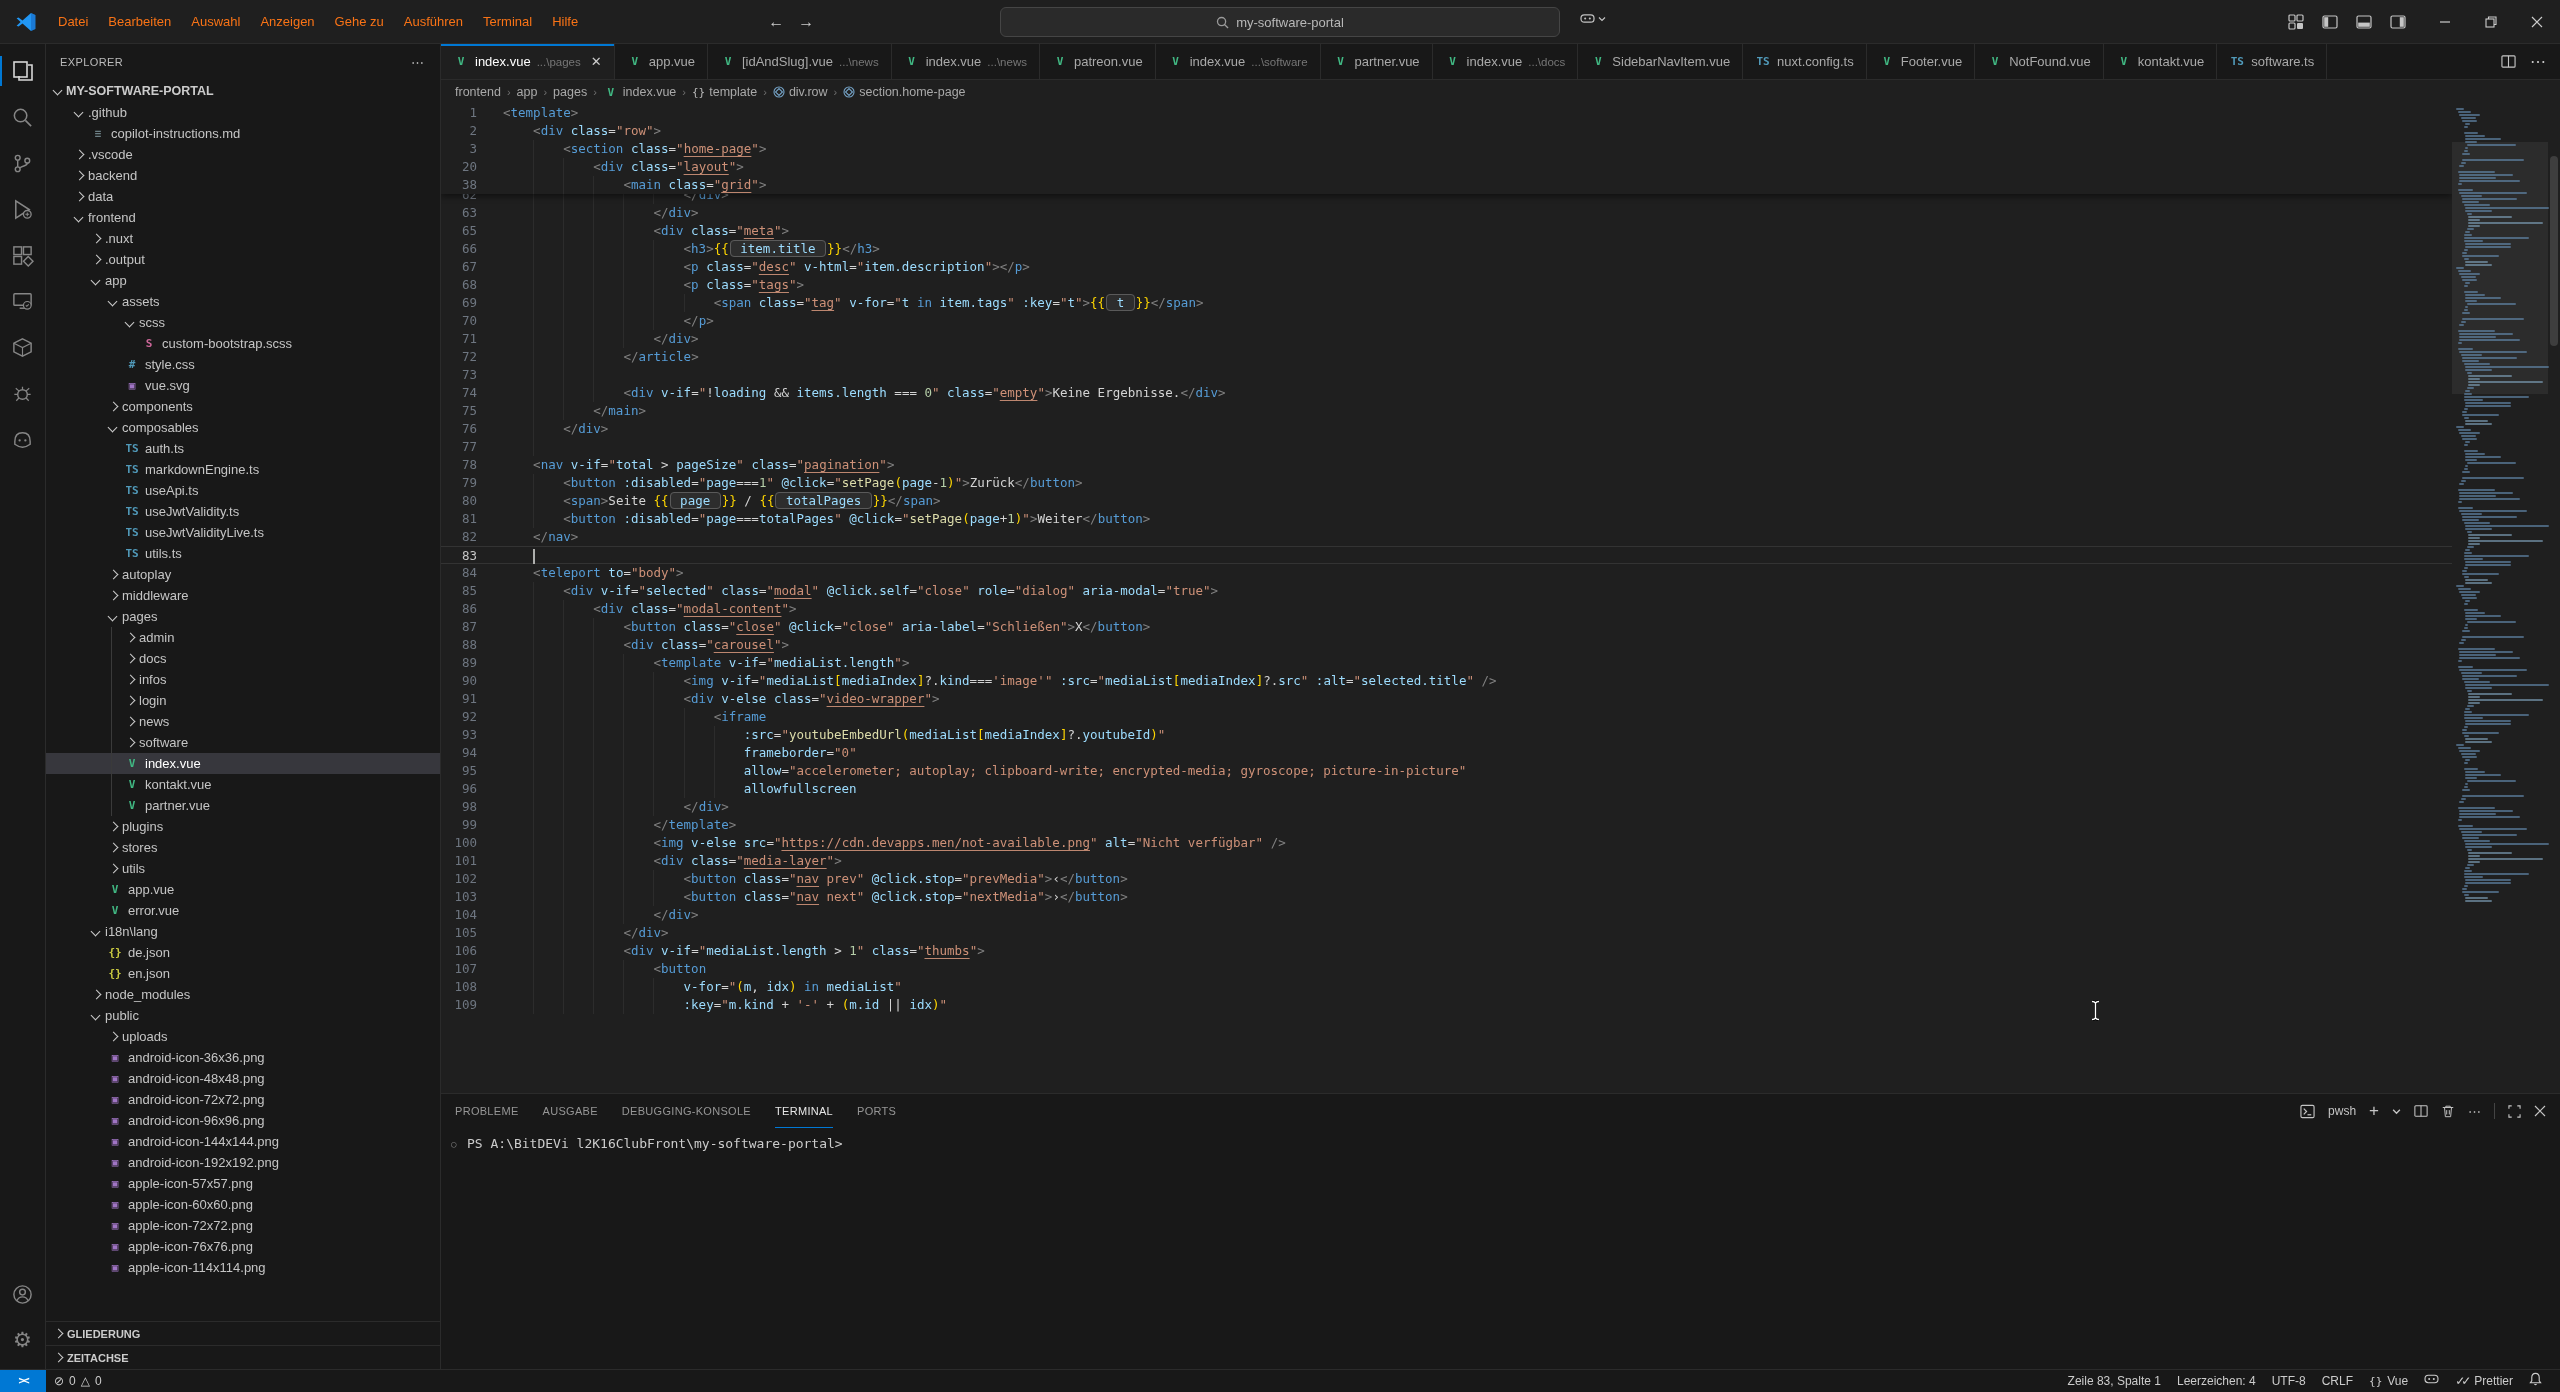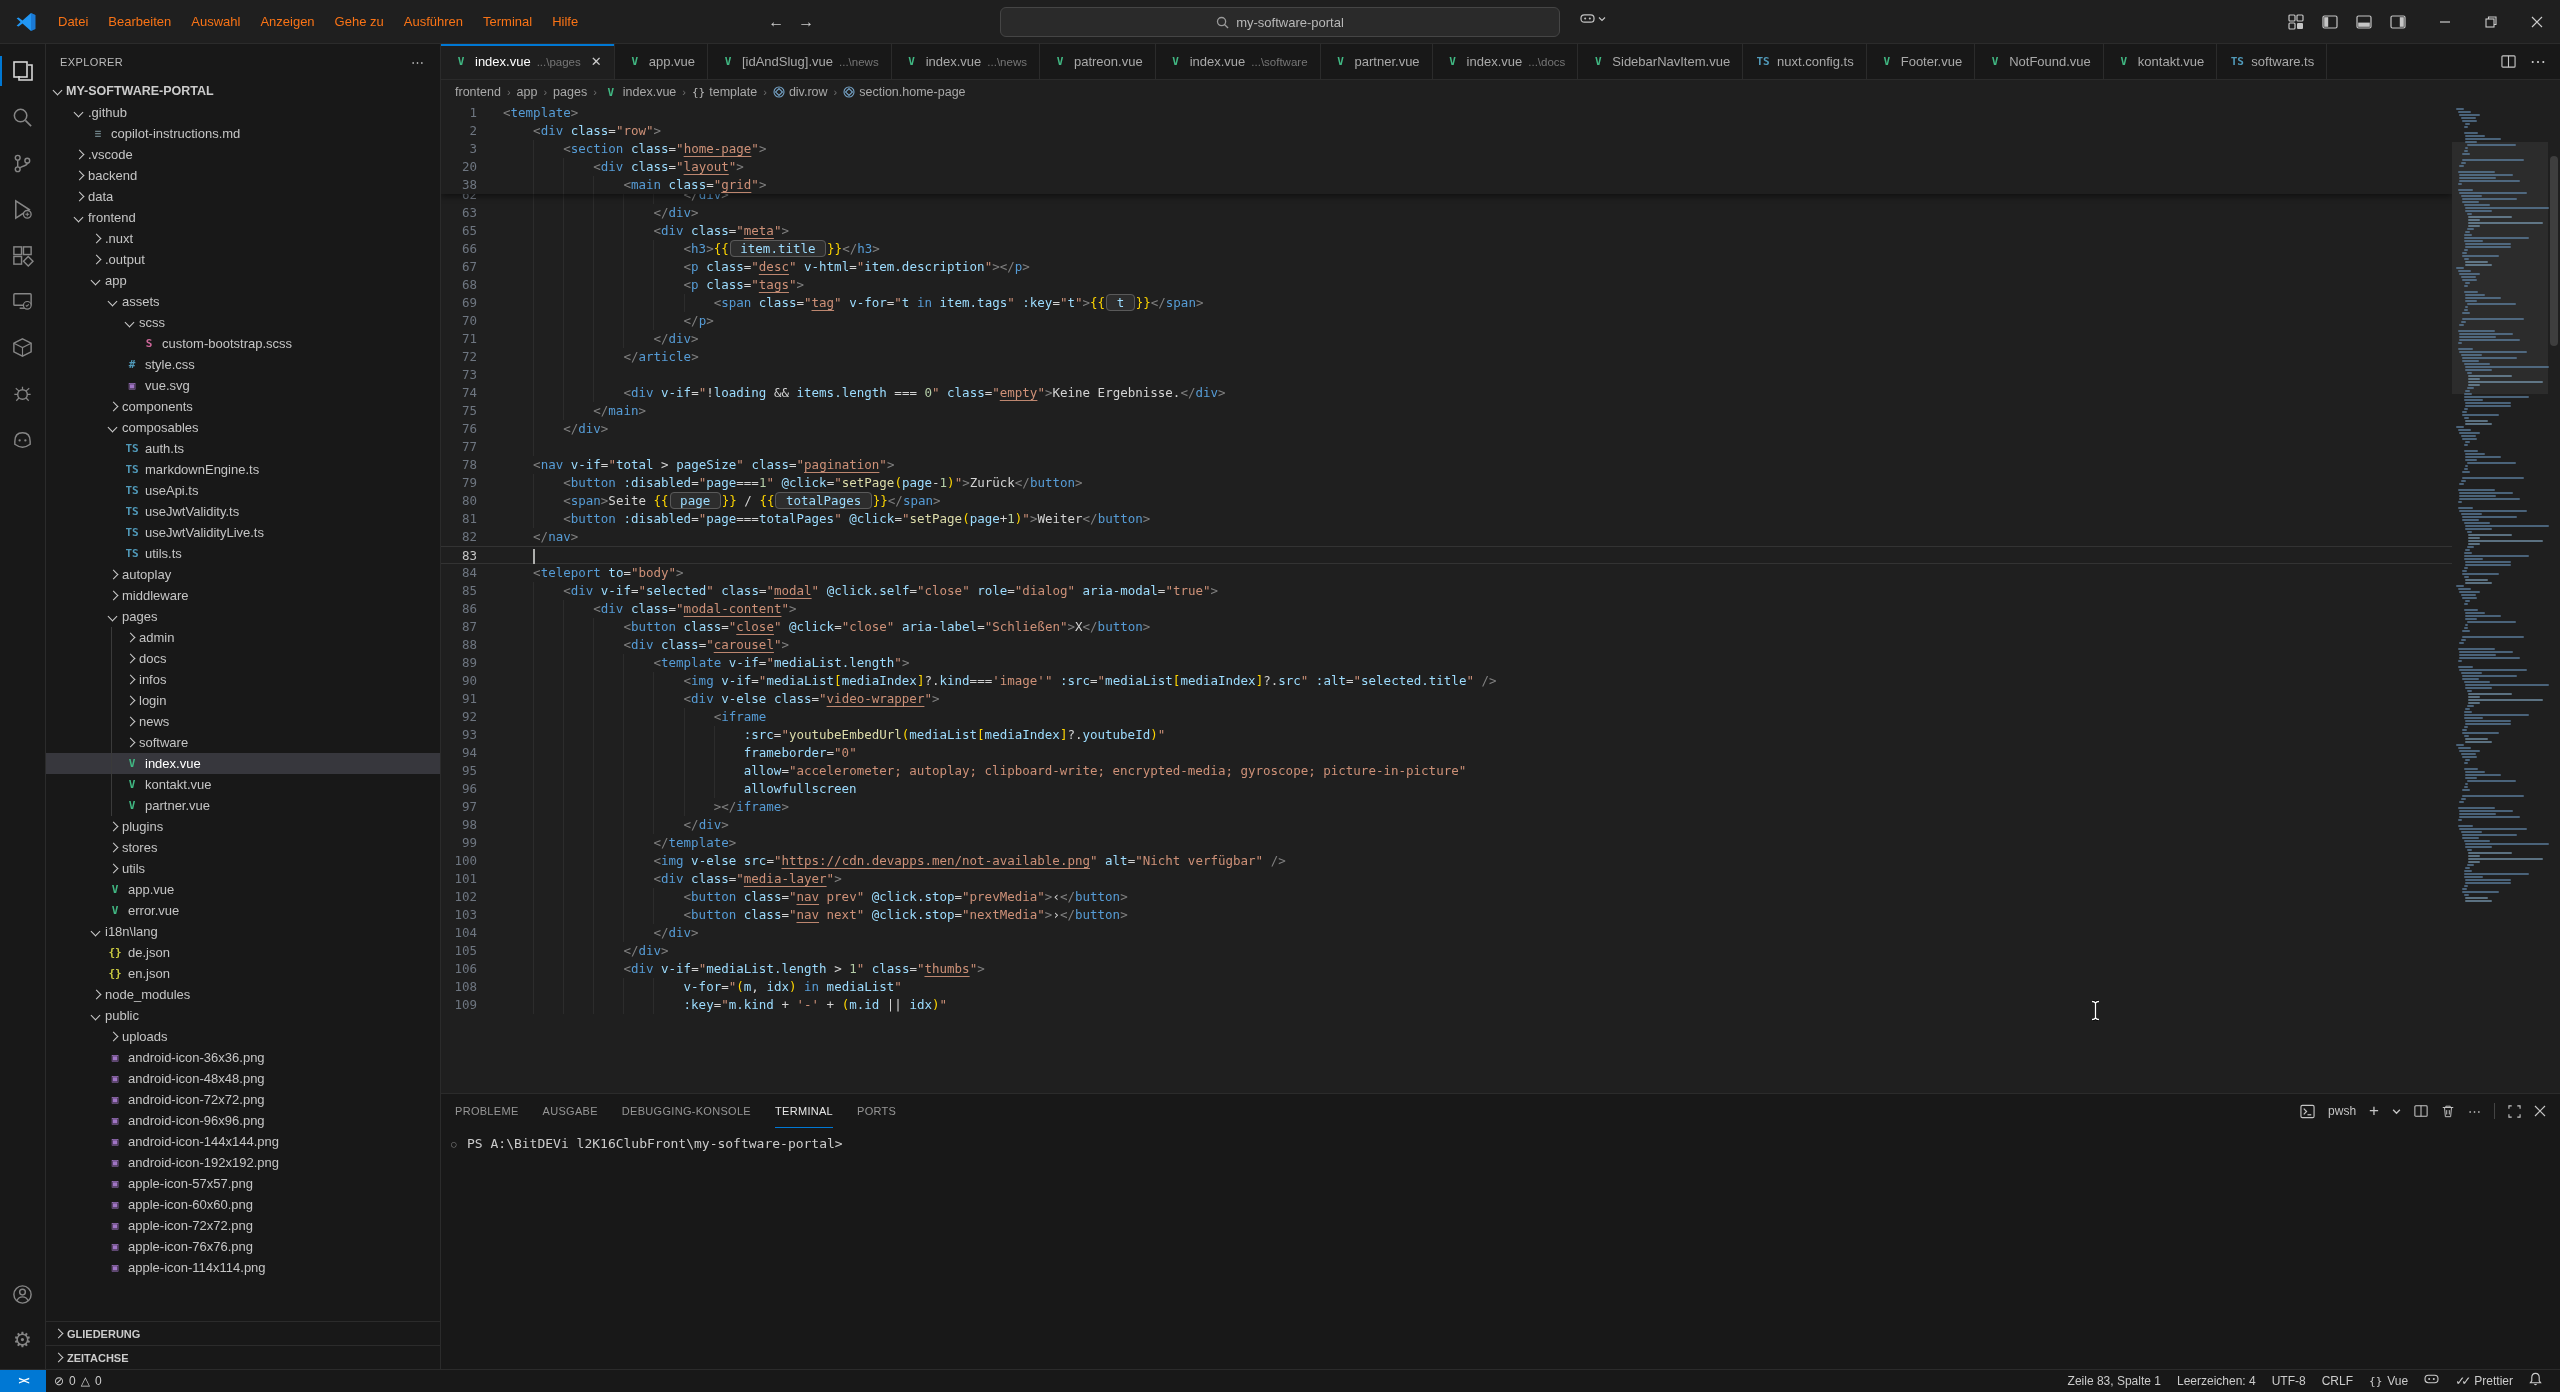--- a/index.html
+++ b/index.html
@@ -677,30 +677,30 @@
             <div class="cline"><span class="num">87</span><span class="code-body"><span class="ind nb"></span><span class="ind"></span><span class="ind"></span><span class="ind"></span><span class="tk-p">&lt;</span><span class="tk-t">button</span><span class="tk-a"> class</span><span class="tk-o">=</span><span class="tk-s">"</span><span class="tk-s tk-u">close</span><span class="tk-s">"</span><span class="tk-a"> @click</span><span class="tk-o">=</span><span class="tk-s">"close"</span><span class="tk-a"> aria-label</span><span class="tk-o">=</span><span class="tk-s">"Schließen"</span><span class="tk-p">&gt;</span><span class="tk-x">X</span><span class="tk-p">&lt;/</span><span class="tk-t">button</span><span class="tk-p">&gt;</span></span></div>
             <div class="cline"><span class="num">88</span><span class="code-body"><span class="ind nb"></span><span class="ind"></span><span class="ind"></span><span class="ind"></span><span class="tk-p">&lt;</span><span class="tk-t">div</span><span class="tk-a"> class</span><span class="tk-o">=</span><span class="tk-s">"</span><span class="tk-s tk-u">carousel</span><span class="tk-s">"</span><span class="tk-p">&gt;</span></span></div>
             <div class="cline"><span class="num">89</span><span class="code-body"><span class="ind nb"></span><span class="ind"></span><span class="ind"></span><span class="ind"></span><span class="ind"></span><span class="tk-p">&lt;</span><span class="tk-t">template</span><span class="tk-a"> v-if</span><span class="tk-o">=</span><span class="tk-s">"</span><span class="tk-v">mediaList.length</span><span class="tk-s">"</span><span class="tk-p">&gt;</span></span></div>
             <div class="cline"><span class="num">90</span><span class="code-body"><span class="ind nb"></span><span class="ind"></span><span class="ind"></span><span class="ind"></span><span class="ind"></span><span class="ind"></span><span class="tk-p">&lt;</span><span class="tk-t">img</span><span class="tk-a"> v-if</span><span class="tk-o">=</span><span class="tk-s">"</span><span class="tk-v">mediaList</span><span class="tk-g">[</span><span class="tk-v">mediaIndex</span><span class="tk-g">]</span><span class="tk-o">?.</span><span class="tk-v">kind</span><span class="tk-o">===</span><span class="tk-s">'image'</span><span class="tk-s">"</span><span class="tk-a"> :src</span><span class="tk-o">=</span><span class="tk-s">"</span><span class="tk-v">mediaList</span><span class="tk-g">[</span><span class="tk-v">mediaIndex</span><span class="tk-g">]</span><span class="tk-o">?.</span><span class="tk-v">src</span><span class="tk-s">"</span><span class="tk-a"> :alt</span><span class="tk-o">=</span><span class="tk-s">"</span><span class="tk-v">selected.title</span><span class="tk-s">"</span><span class="tk-p"> /&gt;</span></span></div>
             <div class="cline"><span class="num">91</span><span class="code-body"><span class="ind nb"></span><span class="ind"></span><span class="ind"></span><span class="ind"></span><span class="ind"></span><span class="ind"></span><span class="tk-p">&lt;</span><span class="tk-t">div</span><span class="tk-a"> v-else</span><span class="tk-a"> class</span><span class="tk-o">=</span><span class="tk-s">"</span><span class="tk-s tk-u">video-wrapper</span><span class="tk-s">"</span><span class="tk-p">&gt;</span></span></div>
             <div class="cline"><span class="num">92</span><span class="code-body"><span class="ind nb"></span><span class="ind"></span><span class="ind"></span><span class="ind"></span><span class="ind"></span><span class="ind"></span><span class="ind"></span><span class="tk-p">&lt;</span><span class="tk-t">iframe</span></span></div>
             <div class="cline"><span class="num">93</span><span class="code-body"><span class="ind nb"></span><span class="ind"></span><span class="ind"></span><span class="ind"></span><span class="ind"></span><span class="ind"></span><span class="ind"></span><span class="ind"></span><span class="tk-a">:src</span><span class="tk-o">=</span><span class="tk-s">"</span><span class="tk-f">youtubeEmbedUrl</span><span class="tk-g">(</span><span class="tk-v">mediaList</span><span class="tk-g">[</span><span class="tk-v">mediaIndex</span><span class="tk-g">]</span><span class="tk-o">?.</span><span class="tk-v">youtubeId</span><span class="tk-g">)</span><span class="tk-s">"</span></span></div>
             <div class="cline"><span class="num">94</span><span class="code-body"><span class="ind nb"></span><span class="ind"></span><span class="ind"></span><span class="ind"></span><span class="ind"></span><span class="ind"></span><span class="ind"></span><span class="ind"></span><span class="tk-a">frameborder</span><span class="tk-o">=</span><span class="tk-s">"0"</span></span></div>
             <div class="cline"><span class="num">95</span><span class="code-body"><span class="ind nb"></span><span class="ind"></span><span class="ind"></span><span class="ind"></span><span class="ind"></span><span class="ind"></span><span class="ind"></span><span class="ind"></span><span class="tk-a">allow</span><span class="tk-o">=</span><span class="tk-s">"accelerometer; autoplay; clipboard-write; encrypted-media; gyroscope; picture-in-picture"</span></span></div>
             <div class="cline"><span class="num">96</span><span class="code-body"><span class="ind nb"></span><span class="ind"></span><span class="ind"></span><span class="ind"></span><span class="ind"></span><span class="ind"></span><span class="ind"></span><span class="ind"></span><span class="tk-a">allowfullscreen</span></span></div>
-            <div class="cline"><span class="num">97</span><span class="code-body"><span class="ind nb"></span><span class="ind"></span><span class="ind"></span><span class="ind"></span><span class="ind"></span><span class="ind"></span><span class="ind"></span><span class="tk-p">&gt;&lt;/</span><span class="tk-t">iframe</span><span class="tk-p">&gt;</span></span></div>
             <div class="cline"><span class="num">98</span><span class="code-body"><span class="ind nb"></span><span class="ind"></span><span class="ind"></span><span class="ind"></span><span class="ind"></span><span class="ind"></span><span class="tk-p">&lt;/</span><span class="tk-t">div</span><span class="tk-p">&gt;</span></span></div>
             <div class="cline"><span class="num">99</span><span class="code-body"><span class="ind nb"></span><span class="ind"></span><span class="ind"></span><span class="ind"></span><span class="ind"></span><span class="tk-p">&lt;/</span><span class="tk-t">template</span><span class="tk-p">&gt;</span></span></div>
             <div class="cline"><span class="num">100</span><span class="code-body"><span class="ind nb"></span><span class="ind"></span><span class="ind"></span><span class="ind"></span><span class="ind"></span><span class="tk-p">&lt;</span><span class="tk-t">img</span><span class="tk-a"> v-else</span><span class="tk-a"> src</span><span class="tk-o">=</span><span class="tk-s">"</span><span class="tk-s tk-u">https://cdn.devapps.men/not-available.png</span><span class="tk-s">"</span><span class="tk-a"> alt</span><span class="tk-o">=</span><span class="tk-s">"Nicht verfügbar"</span><span class="tk-p"> /&gt;</span></span></div>
             <div class="cline"><span class="num">101</span><span class="code-body"><span class="ind nb"></span><span class="ind"></span><span class="ind"></span><span class="ind"></span><span class="ind"></span><span class="tk-p">&lt;</span><span class="tk-t">div</span><span class="tk-a"> class</span><span class="tk-o">=</span><span class="tk-s">"</span><span class="tk-s tk-u">media-layer</span><span class="tk-s">"</span><span class="tk-p">&gt;</span></span></div>
             <div class="cline"><span class="num">102</span><span class="code-body"><span class="ind nb"></span><span class="ind"></span><span class="ind"></span><span class="ind"></span><span class="ind"></span><span class="ind"></span><span class="tk-p">&lt;</span><span class="tk-t">button</span><span class="tk-a"> class</span><span class="tk-o">=</span><span class="tk-s">"</span><span class="tk-s tk-u">nav</span><span class="tk-s"> prev"</span><span class="tk-a"> @click.stop</span><span class="tk-o">=</span><span class="tk-s">"prevMedia"</span><span class="tk-p">&gt;</span><span class="tk-x">‹</span><span class="tk-p">&lt;/</span><span class="tk-t">button</span><span class="tk-p">&gt;</span></span></div>
             <div class="cline"><span class="num">103</span><span class="code-body"><span class="ind nb"></span><span class="ind"></span><span class="ind"></span><span class="ind"></span><span class="ind"></span><span class="ind"></span><span class="tk-p">&lt;</span><span class="tk-t">button</span><span class="tk-a"> class</span><span class="tk-o">=</span><span class="tk-s">"</span><span class="tk-s tk-u">nav</span><span class="tk-s"> next"</span><span class="tk-a"> @click.stop</span><span class="tk-o">=</span><span class="tk-s">"nextMedia"</span><span class="tk-p">&gt;</span><span class="tk-x">›</span><span class="tk-p">&lt;/</span><span class="tk-t">button</span><span class="tk-p">&gt;</span></span></div>
             <div class="cline"><span class="num">104</span><span class="code-body"><span class="ind nb"></span><span class="ind"></span><span class="ind"></span><span class="ind"></span><span class="ind"></span><span class="tk-p">&lt;/</span><span class="tk-t">div</span><span class="tk-p">&gt;</span></span></div>
             <div class="cline"><span class="num">105</span><span class="code-body"><span class="ind nb"></span><span class="ind"></span><span class="ind"></span><span class="ind"></span><span class="tk-p">&lt;/</span><span class="tk-t">div</span><span class="tk-p">&gt;</span></span></div>
             <div class="cline"><span class="num">106</span><span class="code-body"><span class="ind nb"></span><span class="ind"></span><span class="ind"></span><span class="ind"></span><span class="tk-p">&lt;</span><span class="tk-t">div</span><span class="tk-a"> v-if</span><span class="tk-o">=</span><span class="tk-s">"</span><span class="tk-v">mediaList.length</span><span class="tk-o"> &gt; </span><span class="tk-n">1</span><span class="tk-s">"</span><span class="tk-a"> class</span><span class="tk-o">=</span><span class="tk-s">"</span><span class="tk-s tk-u">thumbs</span><span class="tk-s">"</span><span class="tk-p">&gt;</span></span></div>
+            <div class="cline"><span class="num">107</span><span class="code-body"><span class="ind nb"></span><span class="ind"></span><span class="ind"></span><span class="ind"></span><span class="ind"></span><span class="tk-p">&lt;</span><span class="tk-t">button</span></span></div>
             <div class="cline"><span class="num">108</span><span class="code-body"><span class="ind nb"></span><span class="ind"></span><span class="ind"></span><span class="ind"></span><span class="ind"></span><span class="ind"></span><span class="tk-a">v-for</span><span class="tk-o">=</span><span class="tk-s">"</span><span class="tk-g">(</span><span class="tk-v">m</span><span class="tk-o">, </span><span class="tk-v">idx</span><span class="tk-g">)</span><span class="tk-k"> in </span><span class="tk-v">mediaList</span><span class="tk-s">"</span></span></div>
             <div class="cline"><span class="num">109</span><span class="code-body"><span class="ind nb"></span><span class="ind"></span><span class="ind"></span><span class="ind"></span><span class="ind"></span><span class="ind"></span><span class="tk-a">:key</span><span class="tk-o">=</span><span class="tk-s">"</span><span class="tk-v">m.kind</span><span class="tk-o"> + </span><span class="tk-s">'-'</span><span class="tk-o"> + </span><span class="tk-g">(</span><span class="tk-v">m.id</span><span class="tk-o"> || </span><span class="tk-v">idx</span><span class="tk-g">)</span><span class="tk-s">"</span></span></div>
           </div>
         <div id="sticky">
             <div class="cline"><span class="num">1</span><span class="code-body"><span class="tk-p">&lt;</span><span class="tk-t">template</span><span class="tk-p">&gt;</span></span></div>
             <div class="cline"><span class="num">2</span><span class="code-body"><span class="ind nb"></span><span class="tk-p">&lt;</span><span class="tk-t">div</span><span class="tk-a"> class</span><span class="tk-o">=</span><span class="tk-s">"row"</span><span class="tk-p">&gt;</span></span></div>
             <div class="cline"><span class="num">3</span><span class="code-body"><span class="ind nb"></span><span class="ind"></span><span class="tk-p">&lt;</span><span class="tk-t">section</span><span class="tk-a"> class</span><span class="tk-o">=</span><span class="tk-s">"</span><span class="tk-s tk-u">home-page</span><span class="tk-s">"</span><span class="tk-p">&gt;</span></span></div>
             <div class="cline"><span class="num">20</span><span class="code-body"><span class="ind nb"></span><span class="ind"></span><span class="ind"></span><span class="tk-p">&lt;</span><span class="tk-t">div</span><span class="tk-a"> class</span><span class="tk-o">=</span><span class="tk-s">"</span><span class="tk-s tk-u">layout</span><span class="tk-s">"</span><span class="tk-p">&gt;</span></span></div>
             <div class="cline"><span class="num">38</span><span class="code-body"><span class="ind nb"></span><span class="ind"></span><span class="ind"></span><span class="ind"></span><span class="tk-p">&lt;</span><span class="tk-t">main</span><span class="tk-a"> class</span><span class="tk-o">=</span><span class="tk-s">"</span><span class="tk-s tk-u">grid</span><span class="tk-s">"</span><span class="tk-p">&gt;</span></span></div>
           </div>

